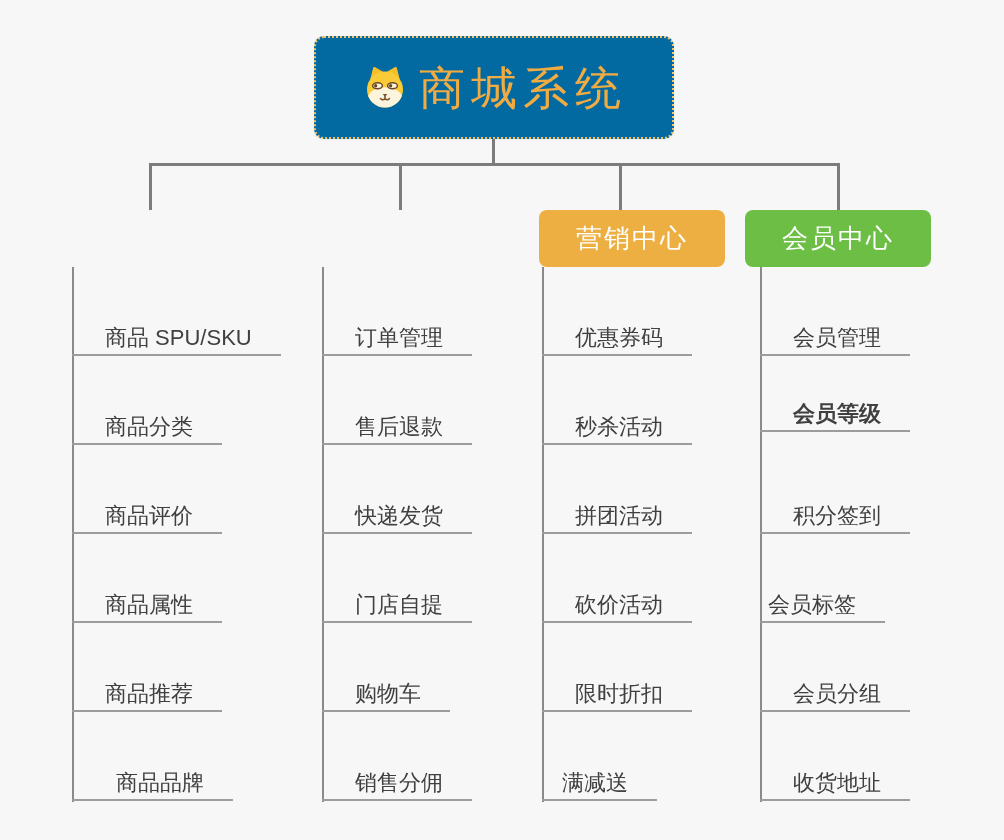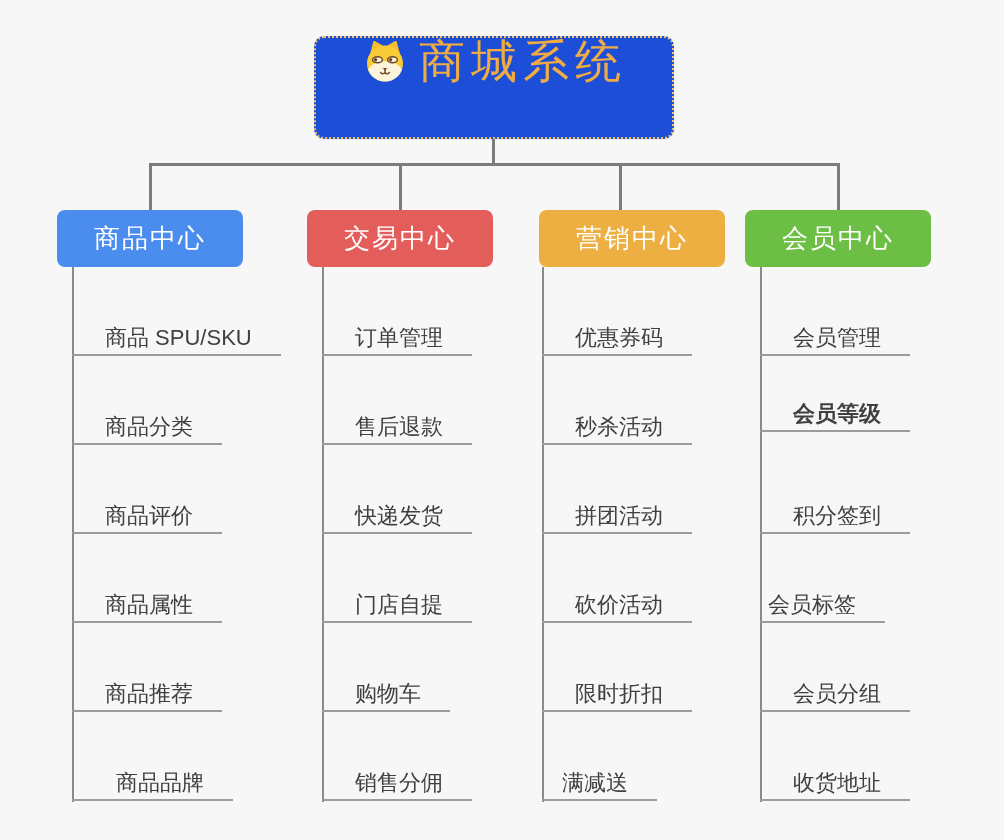--- a/index.html
+++ b/index.html
@@ -8,24 +8,24 @@
     background:#F7F7F7;
     font-family:"Liberation Sans","DejaVu Sans",sans-serif;
     position:relative;overflow:hidden;
   }
   .canvas{position:absolute;left:0;top:0;width:1004px;height:840px;}
 
   
   .root{
     position:absolute;left:314px;top:36px;width:360px;height:103px;
     box-sizing:border-box;
-    background:#1d4ed8;
+    background:#0369a1;
     border:2px dotted #EFC46A;
     border-radius:10px;
-    display:flex;justify-content:center;gap:10px;
+    display:flex;align-items:center;justify-content:center;gap:10px;
     box-shadow:0 1px 3px rgba(0,0,0,0.05);
   }
   .root-title{
     font-size:46px;letter-spacing:6px;color:#F0AC42;line-height:1;
     white-space:nowrap;
   }
 
   
   .conn{position:absolute;background:#7C7C7C;}
   .stem{left:492px;top:139px;width:3px;height:27px;}
@@ -91,22 +91,20 @@
     <span class="root-title">商城系统</span>
   </div>
 
   <div class="conn stem"></div>
   <div class="conn hline"></div>
   <div class="conn drop d0"></div>
   <div class="conn drop d1"></div>
   <div class="conn drop d2"></div>
   <div class="conn drop d3"></div>
 
-  <div class="bnode b0" style="background: rgb(74, 141, 238);">商品中心</div>
-  <div class="bnode b1" style="background: rgb(227, 93, 91);">交易中心</div>
   <div class="bnode b2" style="background: rgb(237, 175, 65);">营销中心</div>
   <div class="bnode b3" style="background: rgb(108, 190, 68);">会员中心</div>
 
   <div class="col c0">
     <div class="col-line"></div>
   <div class="leaf" style="top: 324px;">商品 SPU/SKU</div>
       <div class="leaf" style="top: 413px;">商品分类</div>
       <div class="leaf" style="top: 502px;">商品评价</div>
       <div class="leaf" style="top: 591px;">商品属性</div>
       <div class="leaf" style="top: 680px;">商品推荐</div>

